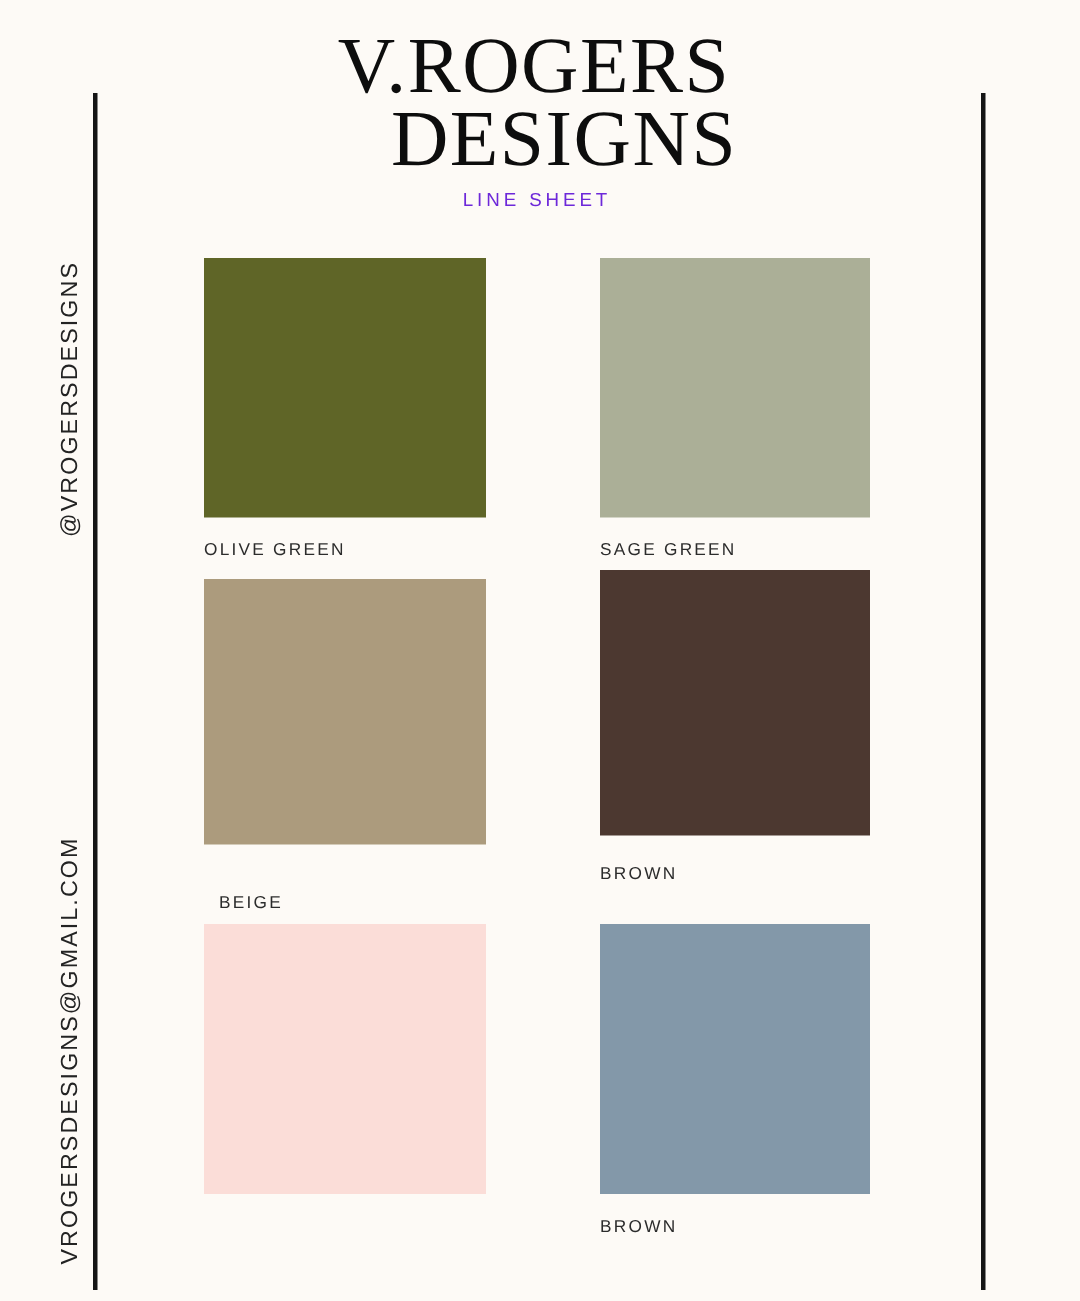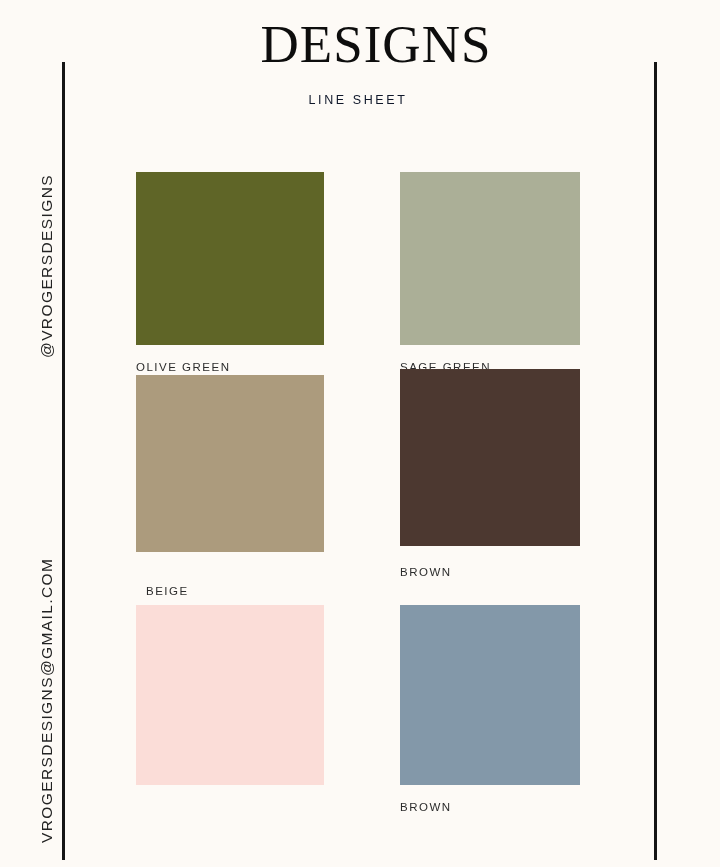--- a/index.html
+++ b/index.html
@@ -74,25 +74,25 @@
     letter-spacing: 1px;
     margin-left: -4px;
   }
   .brand-line2 {
     font-size: 53px;
     display: block;
     letter-spacing: 1px;
     margin-left: 36px;
   }
   .subtitle {
-    margin-top: 24px;
+    margin-top: 7px;
     font-family: "Liberation Sans", sans-serif;
     font-size: 12.5px;
     letter-spacing: 2.6px;
-    color: #0f172a;
+    color: #6d28d9;
   }
 
   
   .grid {
     position: absolute;
     left: 136px;
     top: 172px;
     width: 440px;
   }
   .row {
@@ -112,21 +112,21 @@
   }
   .cell.col2 .swatch {
     width: 180px;
   }
   .swatch-label {
     font-family: "Liberation Sans", sans-serif;
     font-size: 11.5px;
     letter-spacing: 1.5px;
     color: #2c2c2c;
     padding-top: 16px;
-    padding-bottom: 2px;
+    padding-bottom: 13px;
     display: block;
   }
   
   .row-2 .swatch { height: 177px; }
   .row-2 .cell.col1 .swatch-label { padding-left: 10px; padding-top: 33px; padding-bottom: 8px; }
   .row-2 .cell.col2 .swatch-label { padding-top: 20px; padding-bottom: 15px; }
   .row-3 .swatch { height: 180px; }
   .row-3 .swatch-label { padding-top: 16px; }
   .row-2 .cell.col2 .swatch { margin-top: -6px; }
   .row-3 .cell.col2 .swatch { margin-top: 0px; }
@@ -137,20 +137,21 @@
 <div class="page">
 
   <div class="rule rule-left" style="background: rgb(21, 21, 21);"></div>
   <div class="rule rule-right" style="background: rgb(21, 21, 21);"></div>
 
   <div class="side-text side-handle">@VROGERSDESIGNS</div>
   <div class="side-text side-email">VROGERSDESIGNS@GMAIL.COM</div>
 
   <div class="header">
     <div class="brand">
+      <span class="brand-line1">V.ROGERS</span>
       <span class="brand-line2">DESIGNS</span>
     </div>
     <div class="subtitle">LINE SHEET</div>
   </div>
 
   <div class="grid">
 
     <div class="row row-1">
       <div class="cell col1">
         <span class="swatch" style="background: rgb(95, 101, 39);"></span>

